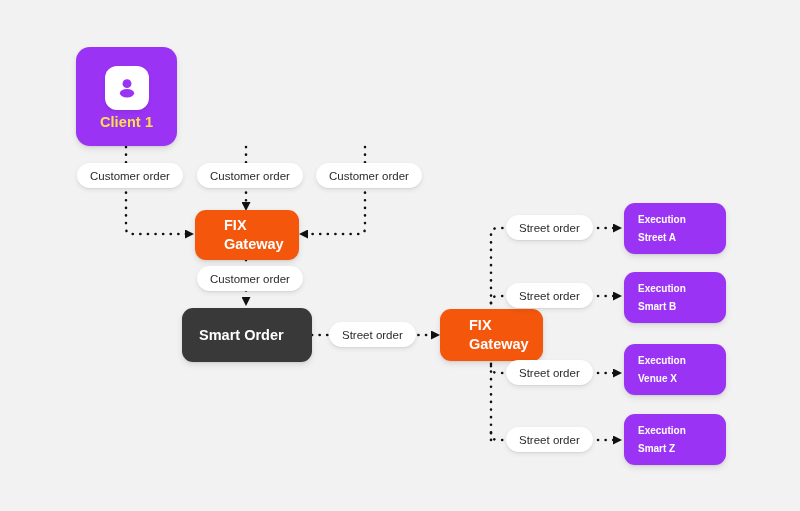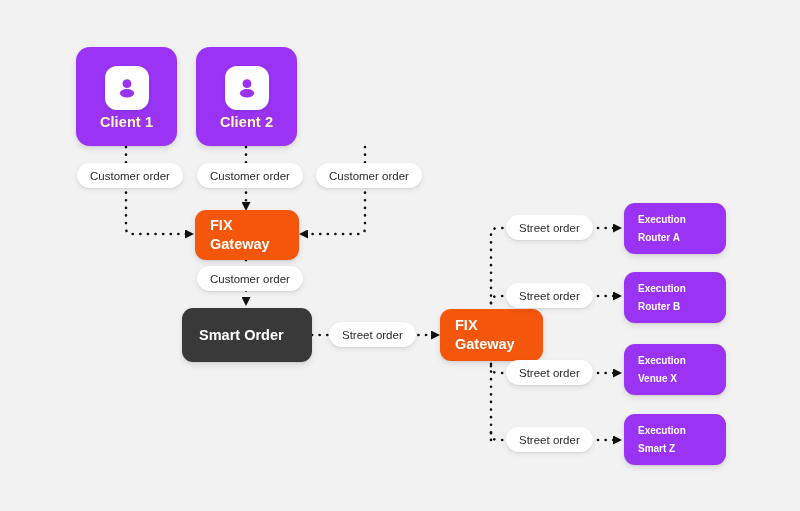--- a/index.html
+++ b/index.html
@@ -54,26 +54,26 @@
     background: #ffffff;
     display: flex;
     align-items: center;
     justify-content: center;
     box-shadow: 0 2px 4px rgba(0,0,0,0.10);
   }
   .client .client-label {
     margin-top: 4px;
     font-size: 14.5px;
     letter-spacing: 0.1px;
-    color: #fef9c3;
+    color: #fde047;
   }
 
   .node.gateway {
     background: #f4560c;
-    padding-left: 15px;
+    padding-left: 29px;
     border-radius: 11px;
     font-size: 14.5px;
     line-height: 19px;
   }
   .node.router {
     background: #393939;
     padding-left: 17px;
     border-radius: 11px;
     font-size: 14.5px;
     line-height: 21px;
@@ -151,29 +151,20 @@
   <div class="node client" style="left:76px; top:47px; width:101px; height:99px;">
     <div class="avatar-tile">
       <svg width="26" height="26" viewBox="0 0 24 24" aria-hidden="true">
         <circle cx="12" cy="8" r="4.1" fill="#9b33f5"></circle>
         <ellipse cx="12" cy="16.8" rx="6.6" ry="3.9" fill="#9b33f5"></ellipse>
       </svg>
     </div>
     <div class="client-label">Client 1</div>
   </div>
 
-  <div class="node client" style="left:196px; top:47px; width:101px; height:99px;">
-    <div class="avatar-tile">
-      <svg width="26" height="26" viewBox="0 0 24 24" aria-hidden="true">
-        <circle cx="12" cy="8" r="4.1" fill="#9b33f5"></circle>
-        <ellipse cx="12" cy="16.8" rx="6.6" ry="3.9" fill="#9b33f5"></ellipse>
-      </svg>
-    </div>
-    <div class="client-label">Client 2</div>
-  </div>
 
 
   <div class="pill" style="left:77px; top:163px;">
     <span>Customer order</span>
   </div>
   <div class="pill" style="left:197px; top:163px;">
     <span>Customer order</span>
   </div>
   <div class="pill" style="left:316px; top:163px;">
     <span>Customer order</span>
@@ -209,26 +200,26 @@
   </div>
   <div class="pill" style="left:506px; top:360px;">
     <span>Street order</span>
   </div>
   <div class="pill" style="left:506px; top:427px;">
     <span>Street order</span>
   </div>
 
   <div class="node venue" style="left:624px; top:203px; width:102px; height:51px;">
     <div>Execution</div>
-    <div>Router A</div>
+    <div>Street A</div>
   </div>
 
   <div class="node venue" style="left:624px; top:272px; width:102px; height:51px;">
     <div>Execution</div>
-    <div>Router B</div>
+    <div>Smart B</div>
   </div>
 
   <div class="node venue" style="left:624px; top:344px; width:102px; height:51px;">
     <div>Execution</div>
     <div>Venue X</div>
   </div>
 
   <div class="node venue" style="left:624px; top:414px; width:102px; height:51px;">
     <div>Execution</div>
     <div>Smart Z</div>

